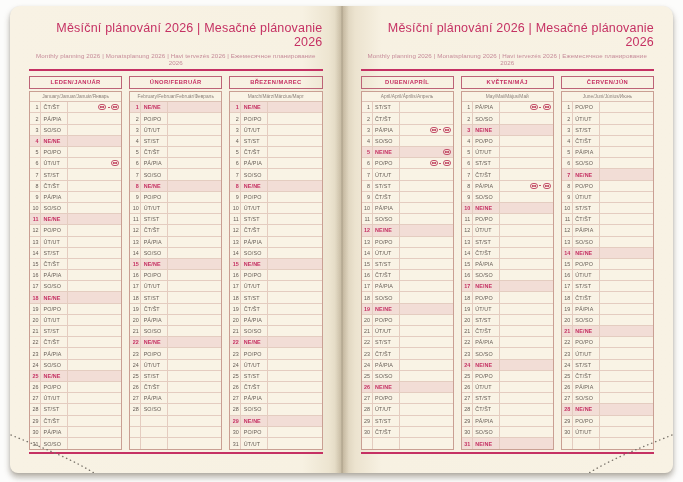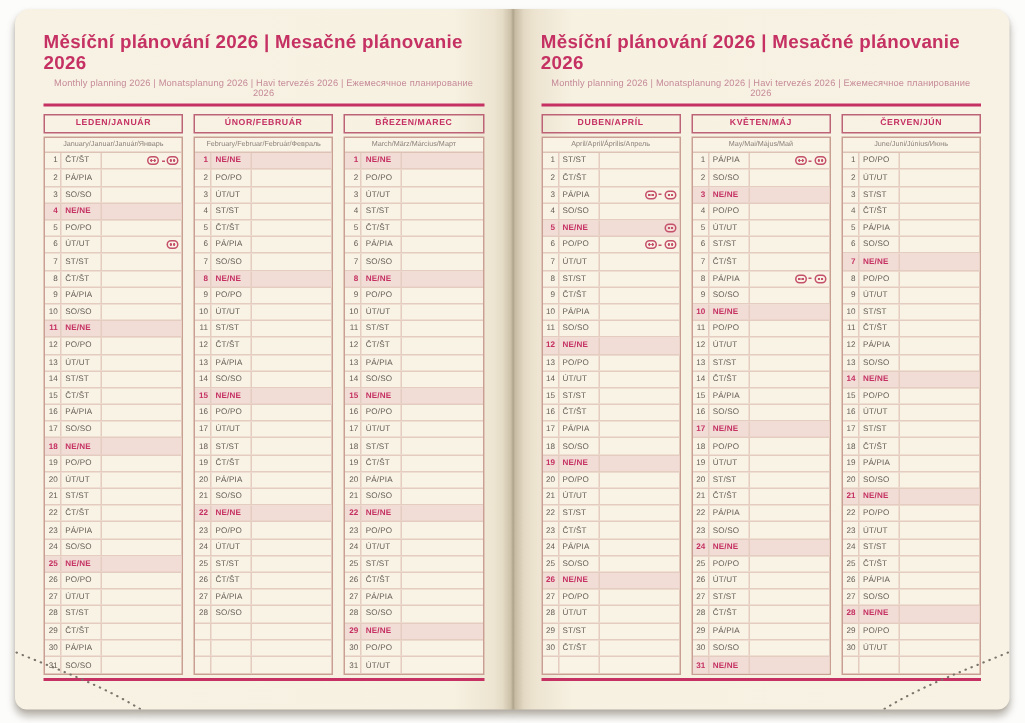--- a/index.html
+++ b/index.html
@@ -8,21 +8,21 @@
   .book{position:absolute;left:10px;top:6px;width:663px;height:467px;display:flex;
         filter:drop-shadow(0 4px 3px rgba(110,100,80,.45)) drop-shadow(0 1px 1px rgba(0,0,0,.12))}
   .page{width:50%;height:100%;position:relative}
   .page-left{border-radius:10px 0 0 8px;
     background:linear-gradient(to right,#f8f2e4 0%,#f7f1e2 88%,#ede5d1 96%,#dcd2bb 100%)}
   .page-right{border-radius:0 10px 8px 0;
     background:linear-gradient(to left,#f8f2e4 0%,#f7f1e2 88%,#ece3cf 96%,#d7ccb5 100%)}
   .gutter{position:absolute;left:calc(50% - 7px);top:0;bottom:0;width:14px;z-index:5;pointer-events:none;
     background:linear-gradient(to right,rgba(120,100,70,0) 0%,rgba(120,100,70,.18) 40%,rgba(85,70,48,.32) 50%,rgba(120,100,70,.18) 60%,rgba(120,100,70,0) 100%)}
   .content{position:absolute;top:15px;left:19px;right:19px}
-  .title{text-align:left;font-size:12.5px;font-weight:bold;color:#c53163;letter-spacing:.2px}
+  .title{text-align:right;font-size:12.5px;font-weight:normal;color:#c53163;letter-spacing:.2px}
   .subtitle{text-align:center;font-size:6.2px;color:#c68b99;margin-top:2.5px;letter-spacing:.1px}
   .rule{height:1.8px;background:#c53163;margin-top:3.5px}
   .months{display:flex;gap:7px;margin-top:5px}
   .month{flex:1;min-width:0}
   .month-header{border:1px solid #bd6377;text-align:center;font-size:5.8px;font-weight:bold;
     color:#c53163;padding:2.5px 0;letter-spacing:.4px;white-space:nowrap}
   .mtable{border:1px solid #c99f93;margin-top:2.5px;background:#f9f3e5}
   .msub{font-size:4.8px;color:#8d827b;text-align:center;padding:2px 0;border-bottom:1px solid #ddc2b6;white-space:nowrap}
   .r{display:flex;height:11.2px;border-bottom:1px solid #e4ccc0;font-size:5.4px;color:#655c55;align-items:stretch}
   .r:last-child{border-bottom:none}

